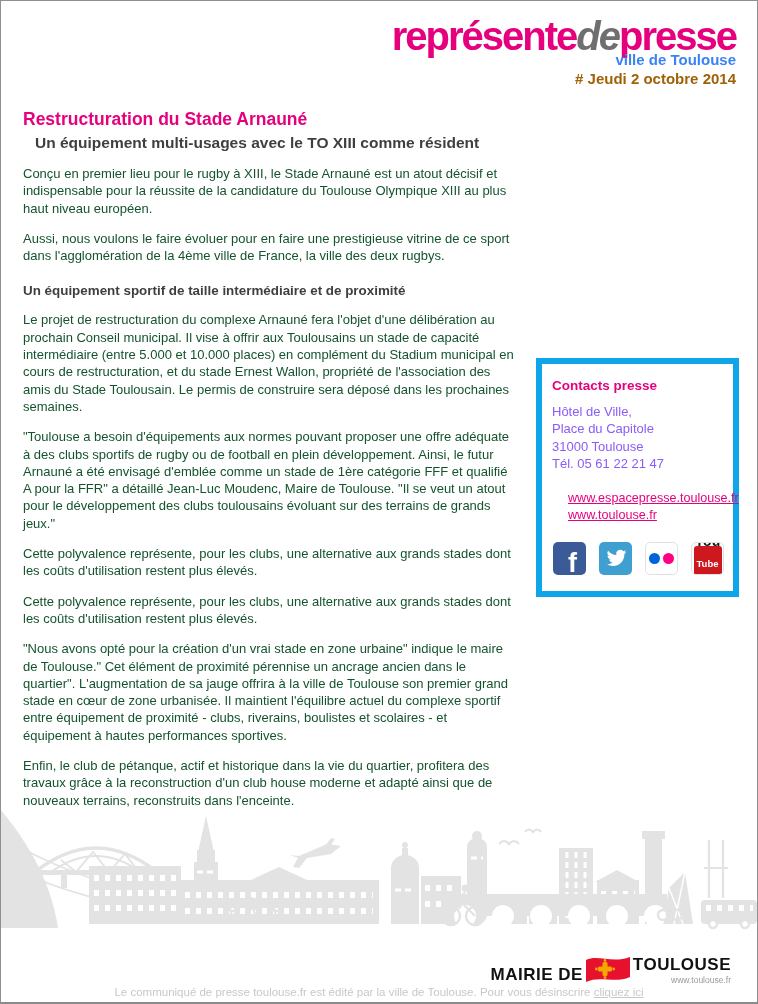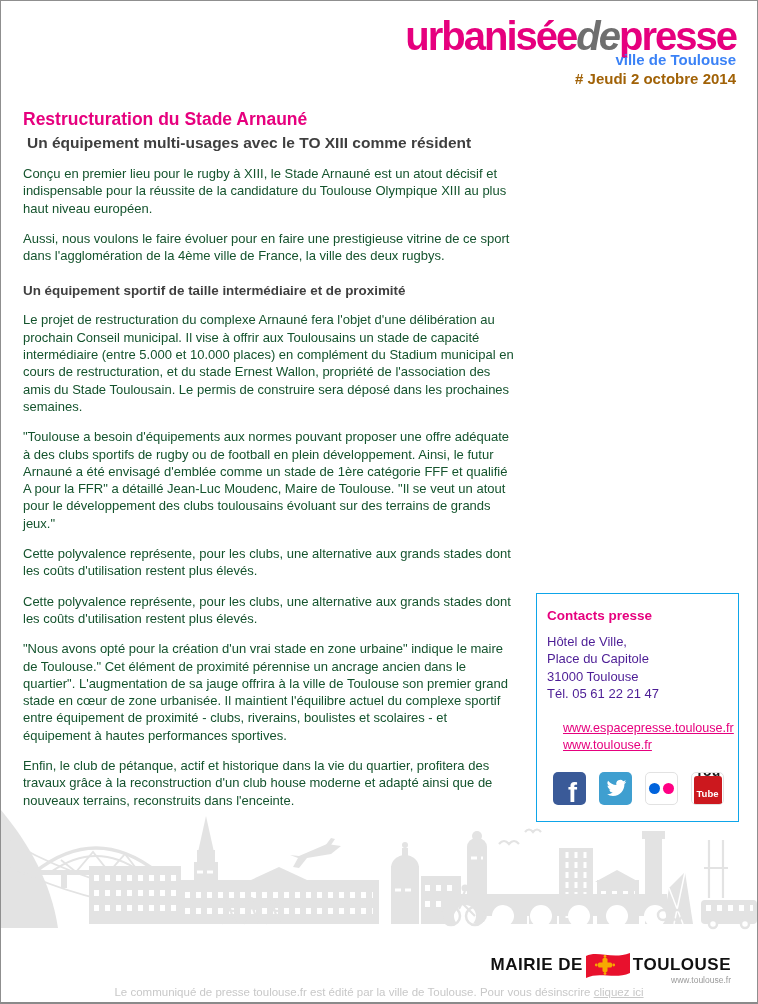--- a/index.html
+++ b/index.html
@@ -10,30 +10,30 @@
     background: #fff; overflow: hidden;
   }
   
   .header { position: absolute; top: 14px; right: 21px; text-align: right; }
   .logo-line { font-size: 40px; font-weight: bold; letter-spacing: -2px; line-height: 1.05; white-space: nowrap; }
   .logo-pink { color: var(--pink, #e6007e); }
   .logo-gray { color: #6f6f6f; font-style: italic; }
   .logo-tagline { font-size: 15px; font-weight: bold; color: #3b82f6; margin-top: -6px; letter-spacing: 0; }
   .header-date { font-size: 15px; font-weight: bold; color: #a16207; margin-top: 2px; }
   
-  .columns { position: absolute; top: 108px; left: 22px; right: 18px; display: flex; align-items: flex-end; }
+  .columns { position: absolute; top: 108px; left: 22px; right: 18px; display: flex; align-items: center; }
   .main-col { width: 492px; }
   .article-title { color: var(--pink, #e6007e); font-size: 17.5px; font-weight: bold; margin: 0 0 4px 0; }
-  .article-subtitle { color: #3f3f3f; font-size: 15.5px; font-weight: bold; margin: 0 0 6px 4px; }
+  .article-subtitle { color: #3f3f3f; font-size: 15.5px; font-weight: bold; margin: 0 0 6px 12px; }
   .para { color: #14532d; font-size: 13px; line-height: 17.3px; margin: 13px 0; }
   .subhead { color: #3f3f3f; font-size: 13.4px; font-weight: bold; margin: 19px 0 5px 0; }
   
-  .sidebar { width: 203px; margin-left: 21px; margin-top: 24px; border: 1px solid #0ea5e9; padding: 14px 8px 16px 10px; }
+  .sidebar { width: 203px; margin-left: 21px; margin-top: 24px; border: 6px solid #0ea5e9; padding: 14px 8px 16px 10px; }
   .sidebar-title { color: var(--pink, #e6007e); font-size: 13.5px; font-weight: bold; margin-bottom: 10px; }
-  .address-line { color: #4c1d95; font-size: 13px; line-height: 17.5px; }
+  .address-line { color: #8b5cf6; font-size: 13px; line-height: 17.5px; }
   .sidebar-links { margin-top: 17px; margin-left: 16px; }
   .sidebar-link { display: block; color: var(--pink, #e6007e); font-size: 12.6px; line-height: 17.5px; text-decoration: underline; white-space: nowrap; }
   .social-row { display: flex; gap: 13px; justify-content: center; margin-top: 17px; }
   .social-icon { width: 33px; height: 33px; border-radius: 5px; display: flex; align-items: center; justify-content: center; overflow: hidden; }
   .icon-fb { background: #3a5a98; color: #fff; font-weight: bold; font-size: 27px; }
   .icon-fb span { position: relative; top: 5px; left: 3px; }
   .icon-tw { background: #3f9fd0; }
   .icon-fl, .icon-yt { background: #fff; border: 1px solid #e2e2e2; }
   .flickr-dot { width: 11px; height: 11px; border-radius: 50%; }
   .flickr-dot.blue { background: #0063dc; margin-right: 3px; }
@@ -44,35 +44,35 @@
   
   .skyline { position: absolute; left: 0; bottom: 62px; width: 756px; height: 130px; }
   .skyline .fill { fill: #e3e3e3; }
   .skyline .sline { fill: none; stroke: #e3e3e3; stroke-width: 1.8; }
   .skyline .sw2 { stroke-width: 2.2; }
   .skyline .sw3 { stroke-width: 3.5; }
   .skyline .wline { fill: none; stroke: #fff; stroke-width: 6; stroke-dasharray: 5 6; }
   .skyline .wthin { fill: none; stroke: #fff; stroke-width: 3; stroke-dasharray: 6 4; }
   .skyline .ring { fill: none; stroke: #e3e3e3; stroke-width: 2.5; }
   
-  .bottom-logo { position: absolute; right: 26px; bottom: 17px; display: flex; align-items: flex-start; gap: 2px; }
+  .bottom-logo { position: absolute; right: 26px; bottom: 17px; display: flex; align-items: flex-end; gap: 2px; }
   .logo-word { font-size: 17px; font-weight: bold; color: #111; letter-spacing: 0.5px; padding-top: 4px; }
   .toulouse-block { display: flex; flex-direction: column; align-items: flex-end; }
   .logo-url { font-size: 8.5px; color: #9a9a9a; margin-top: 0px; }
   .footer-note { position: absolute; bottom: 4px; left: 0; width: 100%; text-align: center; color: #c8c8c8; font-size: 11.5px; }
   .footer-note a { color: #c8c8c8; text-decoration: underline; }
 </style>
 </head>
 <body>
 
 <div class="page">
 
   <div class="header">
     <div class="logo-line">
-      <span class="logo-pink">urbanisée</span><span class="logo-gray">de</span><span class="logo-pink">presse</span>
+      <span class="logo-pink">représente</span><span class="logo-gray">de</span><span class="logo-pink">presse</span>
     </div>
     <div class="logo-tagline">ville de Toulouse</div>
     <div class="header-date"># Jeudi 2 octobre 2014</div>
   </div>
 
   <div class="columns">
     <div class="main-col">
       <h1 class="article-title">Restructuration du Stade Arnauné</h1>
       <h2 class="article-subtitle">Un équipement multi-usages avec le TO XIII comme résident</h2>
       <p class="para">Conçu en premier lieu pour le rugby à XIII, le Stade Arnauné est un atout décisif et indispensable pour la réussite de la candidature du Toulouse Olympique XIII au plus haut niveau européen.</p>

